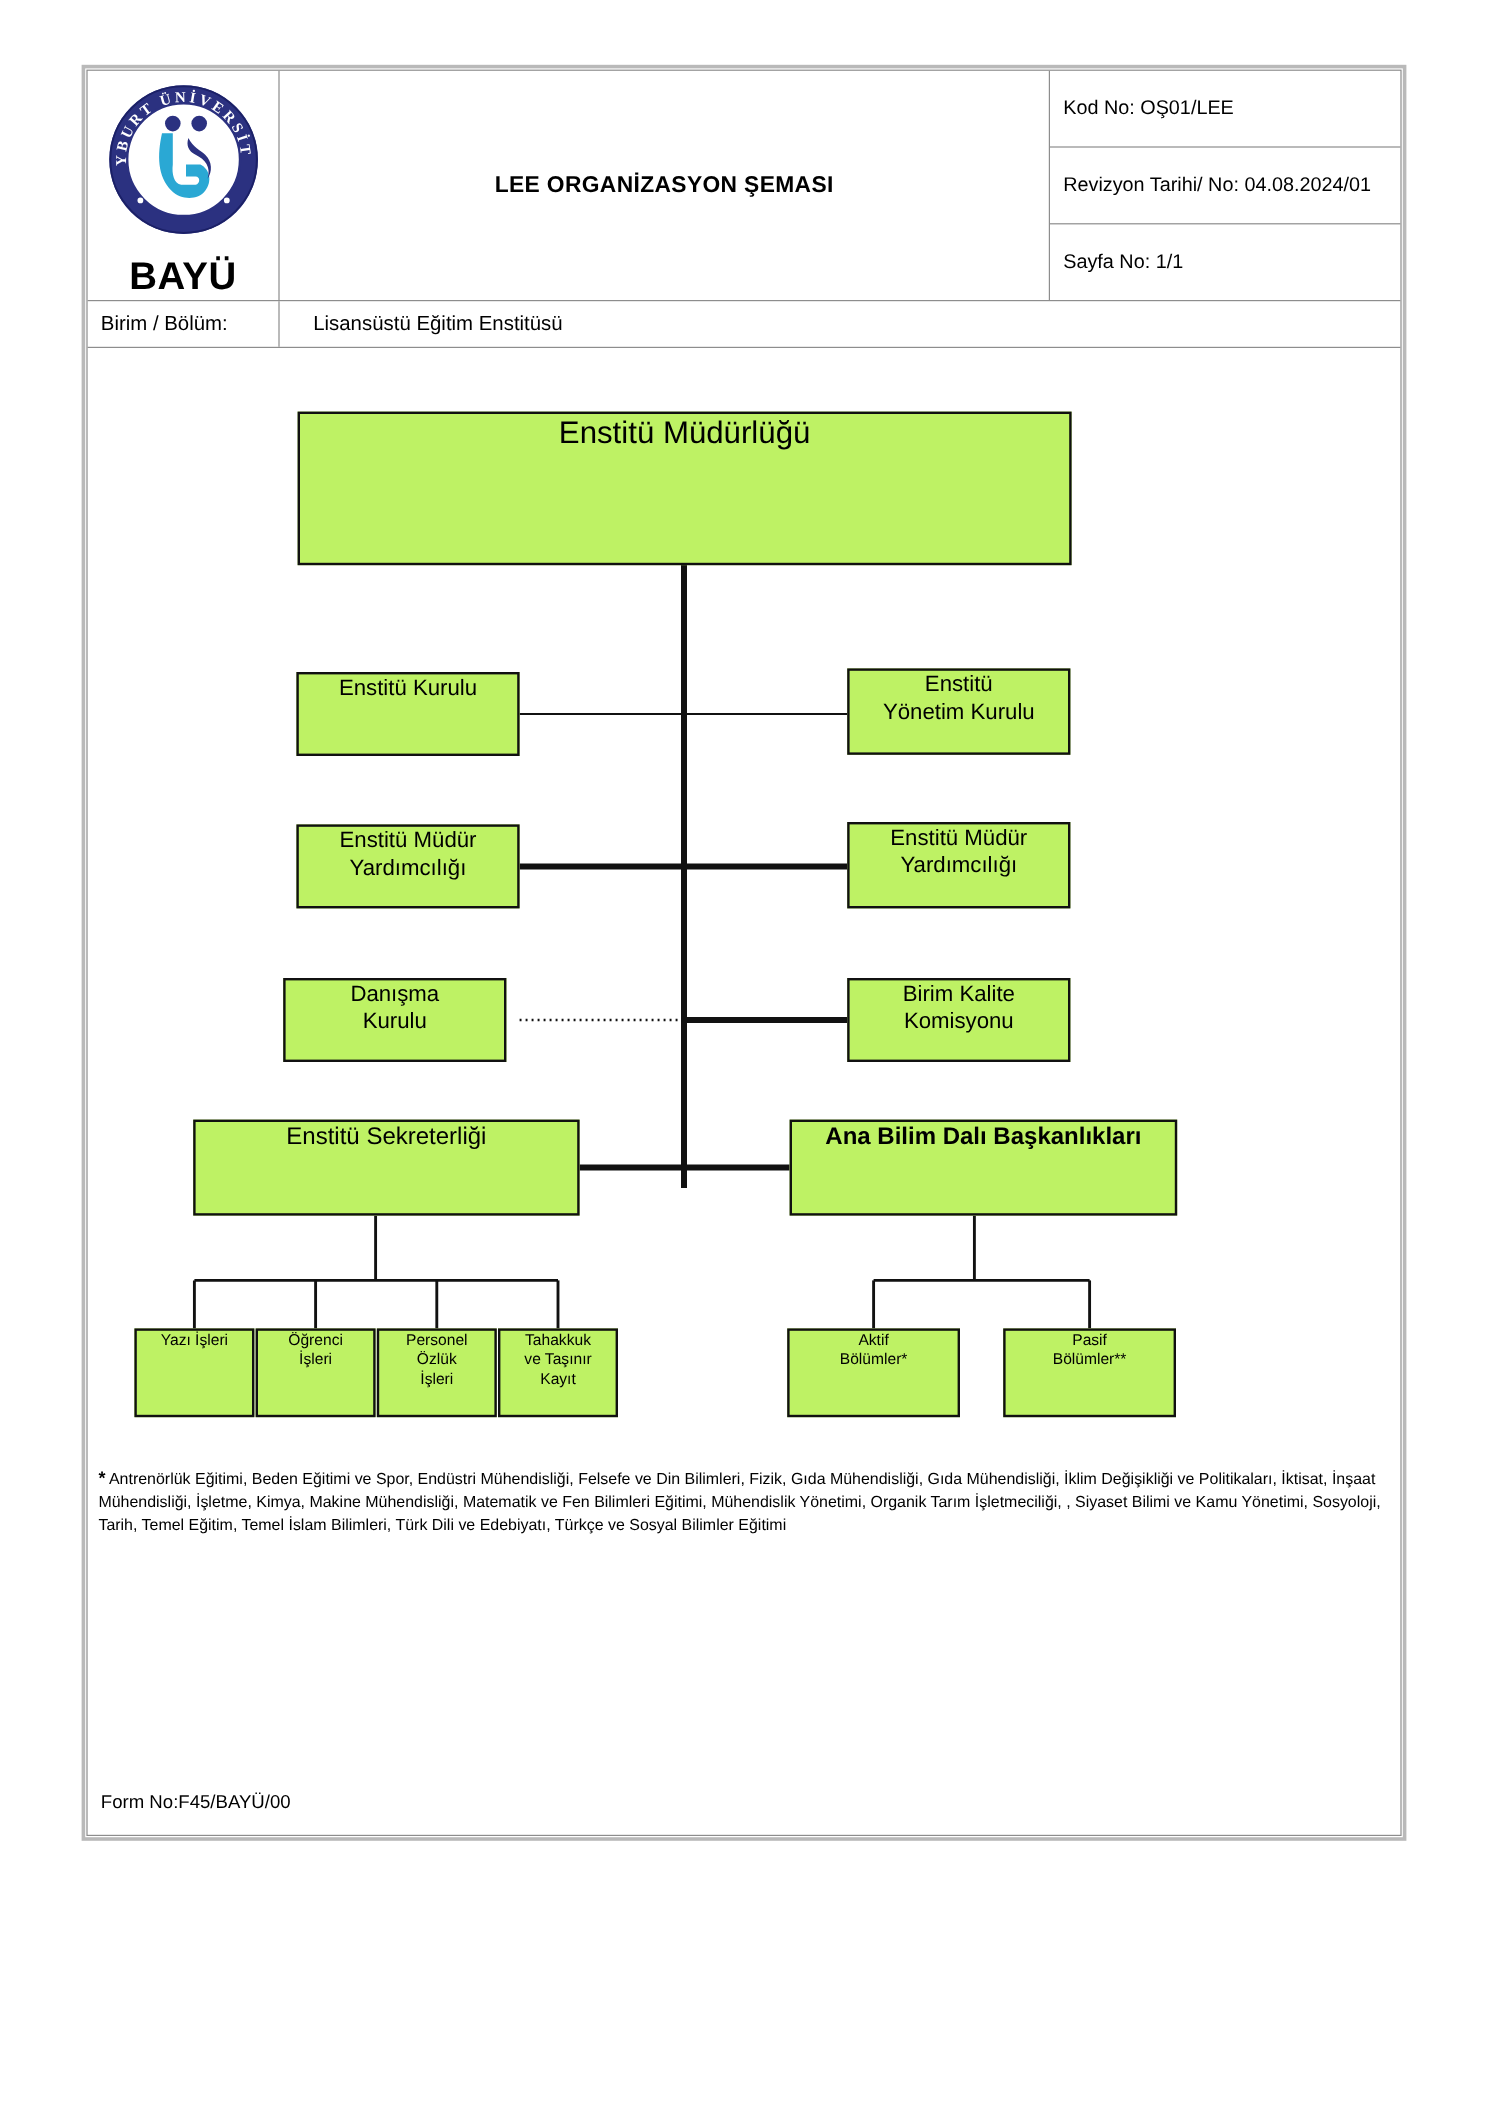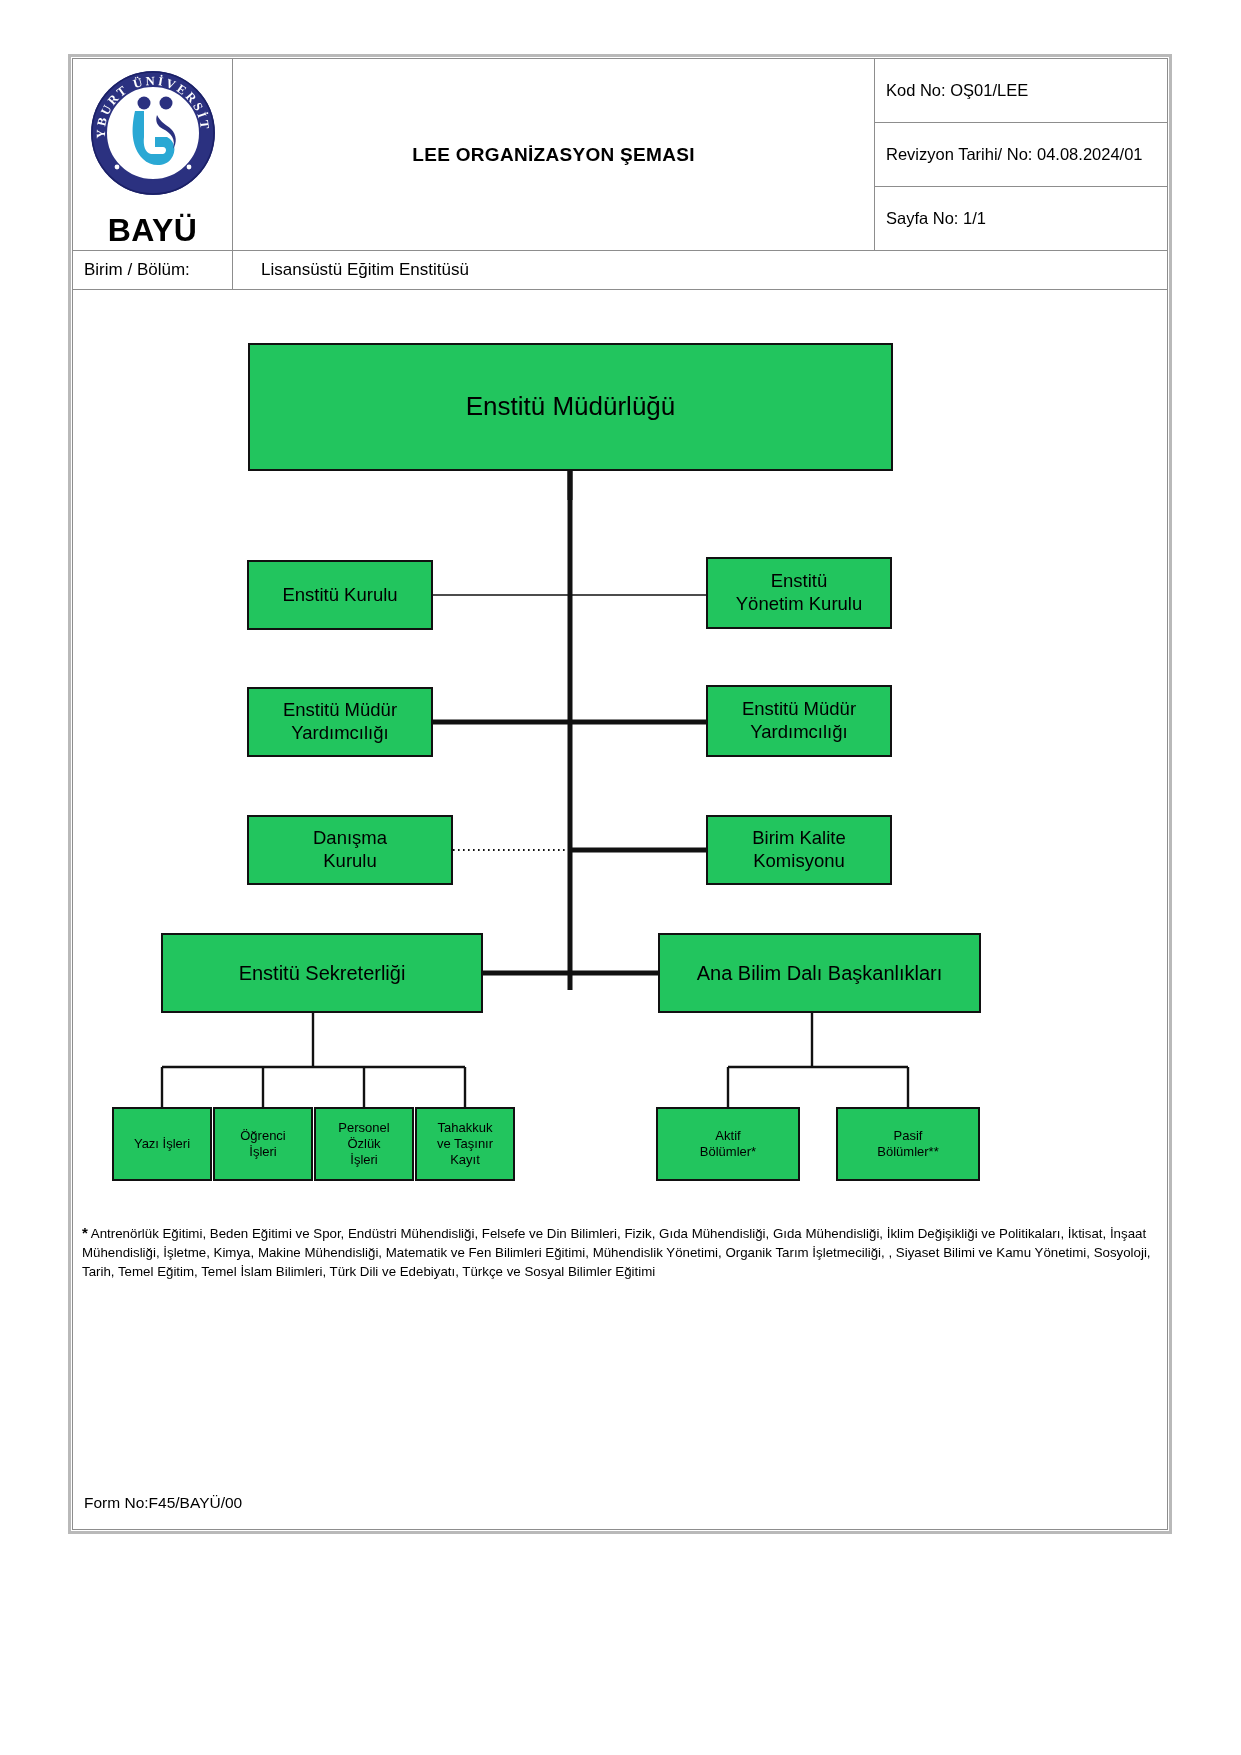--- a/index.html
+++ b/index.html
@@ -147,24 +147,23 @@
     height: 930px;
   }
   .chart-svg {
     position: absolute;
     left: 0;
     top: 0;
   }
   .node {
     position: absolute;
     border: 2px solid #111111;
-    background: #22c55e;
-    box-sizing: border-box;
-    display: flex;
-    align-items: center;
+    background: #bef264;
+    box-sizing: border-box;
+    display: flex;
     justify-content: center;
     text-align: center;
     line-height: 1.22;
     color: #000000;
   }
   .node.root      { font-size: 26px; }
   .node.lvl1      { font-size: 18.5px; }
   .node.lvl2      { font-size: 20px; }
   .node.leaf      { font-size: 13px; border-width: 2px; }
   .node .nlabel   { display: block; padding: 0 6px; white-space: pre-line; }
@@ -305,35 +304,35 @@
     <div class="node lvl1" style="left:174px; top:402px; width:186px; height:70px;">
       <span class="nlabel">Enstitü Müdür
 Yardımcılığı</span>
     </div>
 
     <div class="node lvl1" style="left:633px; top:400px; width:186px; height:72px;">
       <span class="nlabel">Enstitü Müdür
 Yardımcılığı</span>
     </div>
 
-    <div class="node lvl1" style="left:174px; top:530px; width:206px; height:70px;">
+    <div class="node lvl1" style="left:163px; top:530px; width:186px; height:70px;">
       <span class="nlabel">Danışma
 Kurulu</span>
     </div>
 
     <div class="node lvl2" style="left:88px; top:648px; width:322px; height:80px;">
       <span class="nlabel">Enstitü Sekreterliği</span>
     </div>
 
     <div class="node lvl1" style="left:633px; top:530px; width:186px; height:70px;">
       <span class="nlabel">Birim Kalite
 Komisyonu</span>
     </div>
 
-    <div class="node lvl2" style="left:585px; top:648px; width:323px; height:80px;">
+    <div class="node lvl2" style="left:585px; top:648px; width:323px; height:80px;font-weight:bold;">
       <span class="nlabel">Ana Bilim Dalı Başkanlıkları</span>
     </div>
 
     <div class="node leaf" style="left:39px; top:822px; width:100px; height:74px;">
       <span class="nlabel">Yazı İşleri</span>
     </div>
     <div class="node leaf" style="left:140px; top:822px; width:100px; height:74px;">
       <span class="nlabel">Öğrenci
 İşleri</span>
     </div>

